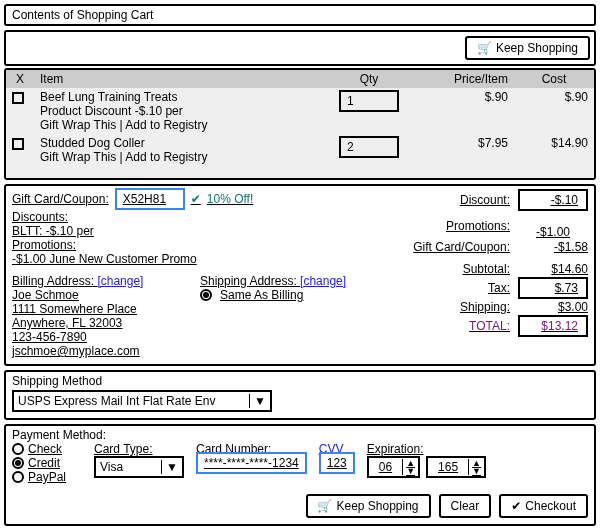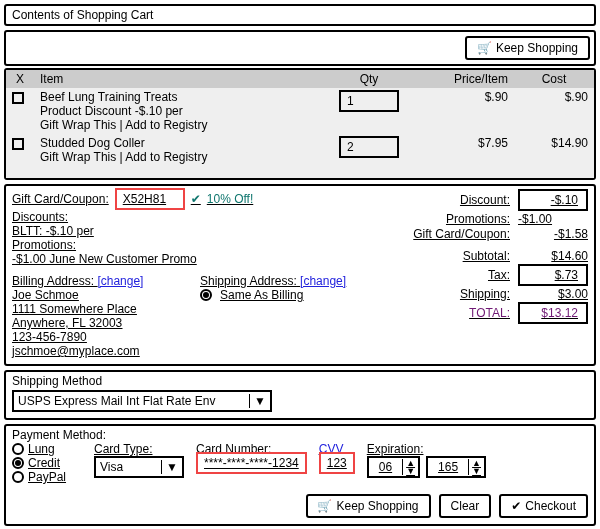--- a/index.html
+++ b/index.html
@@ -1,21 +1,21 @@
 <!DOCTYPE html>
 <html><head>
 <meta charset="utf-8">
 <style>
 * { box-sizing: border-box; margin: 0; padding: 0; font-family: "Comic Sans MS", cursive, sans-serif; font-size: 12px; }
 body { background: #fff; padding: 4px; }
 .panel { border: 2px solid #000; border-radius: 3px; margin-bottom: 4px; padding: 2px 6px 6px 6px; }
 .row { display: flex; align-items: center; }
 .right { margin-left: auto; }
 .btn { border: 2px solid #000; border-radius: 3px; padding: 3px 10px; background: #fff; display: inline-flex; align-items: center; gap: 4px; cursor: pointer; }
-.input { border: 2px solid #ef4444; padding: 2px 6px; background: #fff; }
+.input { border: 2px solid #3b82f6; padding: 2px 6px; background: #fff; }
 .tbl { width: 100%; border-collapse: collapse; }
 .tbl th { background: #ccc; text-align: left; padding: 2px 6px; font-weight: normal; }
 .tbl td { padding: 2px 6px; vertical-align: top; }
 .tbl tr.item { background: #efefef; }
 .qtybox { width: 60px; border: 2px solid #000; padding: 2px 6px; display:inline-block; text-align:left; }
 .num { text-align: right; }
 .link { color: #22d; text-decoration: underline; cursor: pointer; }
 .green { color: #0f766e; }
 .red { color: #701a75; }
 .totbox { border: 2px solid #000; padding: 2px 8px; min-width: 70px; text-align: right; display: inline-block; }
@@ -127,21 +127,21 @@
       </div>
     </div>
 
     <div style="width:200px;">
       <div class="tot-row">
           <span>Discount:</span>
           <span class="totbox">-$.10</span>
         </div>
       <div class="tot-row">
           <span>Promotions:</span>
-          <span style="min-width:70px;text-align:left;">-$1.00</span>
+          <span style="min-width:70px;text-align:center;margin-top:13px;">-$1.00</span>
         </div>
       <div class="tot-row">
           <span>Gift Card/Coupon:</span>
           <span style="min-width:70px;text-align:right;">-$1.58</span>
         </div>
       <div style="height:6px;"></div>
       <div class="tot-row">
           <span>Subtotal:</span>
           <span style="min-width:70px;text-align:right;">$14.60</span>
         </div>
@@ -168,21 +168,21 @@
     <span class="arrow">▼</span>
   </div>
 </div>
 
 <div class="panel">
   <div>Payment Method:</div>
   <div class="cols" style="align-items:flex-start;">
     <div style="width:70px;">
       <div class="row">
           <span class="radio"></span>
-          <span>Lung</span>
+          <span>Check</span>
         </div>
       <div class="row">
           <span class="radio sel"></span>
           <span>Credit</span>
         </div>
       <div class="row">
           <span class="radio"></span>
           <span>PayPal</span>
         </div>
     </div>

